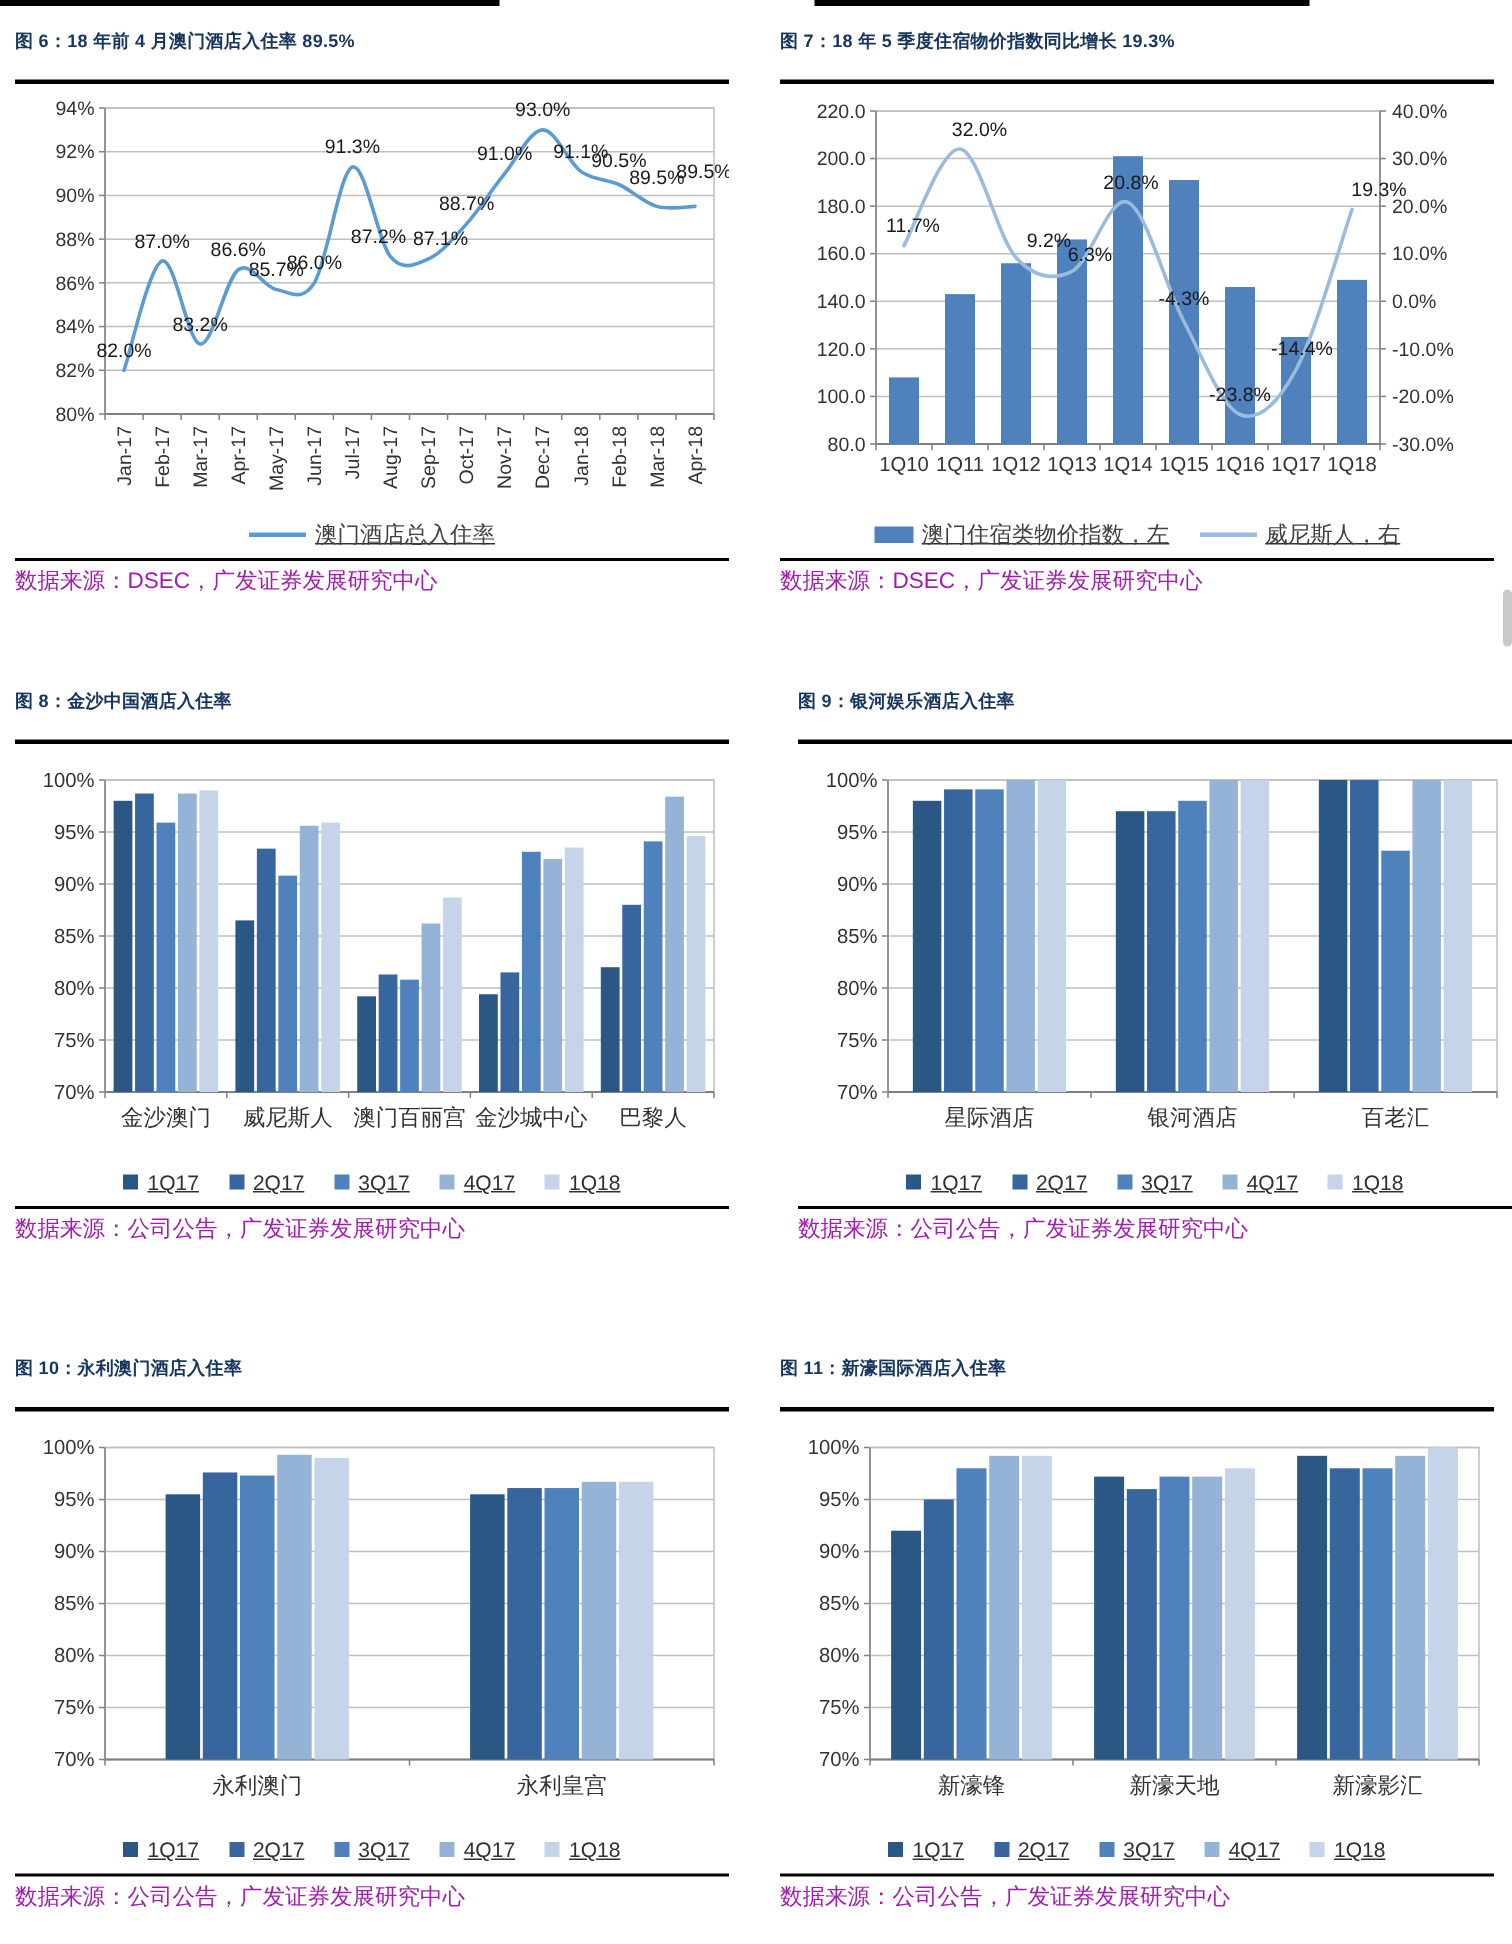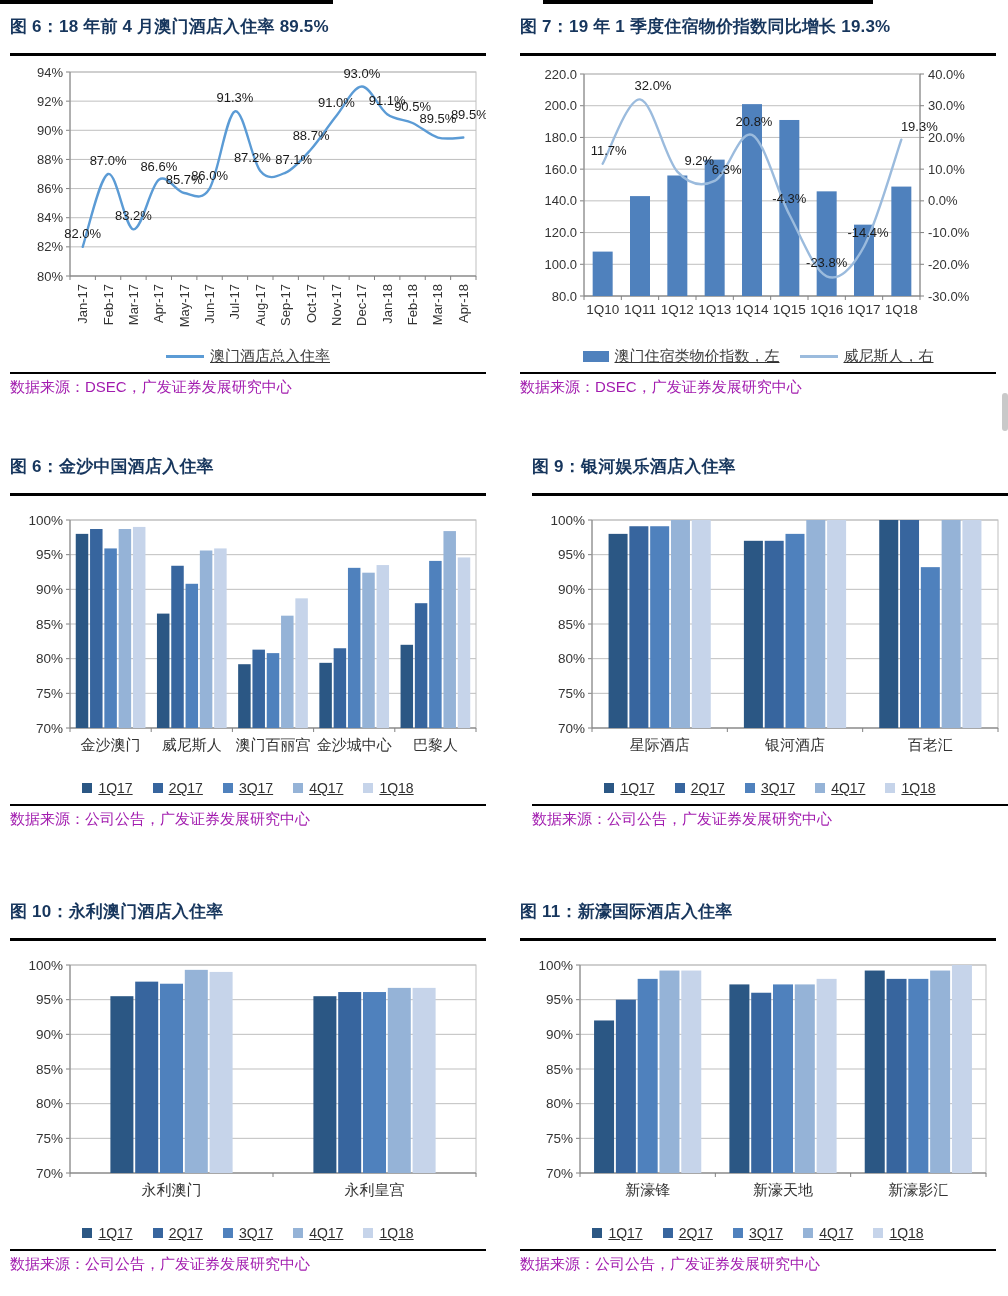--- a/index.html
+++ b/index.html
@@ -3,21 +3,21 @@
 <meta charset="utf-8">
 <style>
   html,body{margin:0;padding:0;background:#ffffff;}
   body{width:1008px;height:1296px;position:relative;overflow:hidden;
        font-family:"Liberation Sans","DejaVu Sans",sans-serif;}
   .top-frag{position:absolute;top:0;height:4px;background:#000;}
   .frag-left{left:0;width:333px;}
   .frag-right{left:543px;width:330px;}
   .scroll-thumb{position:absolute;left:1002px;top:393px;width:6px;height:38px;background:#c9c9c9;border-radius:3px;}
   .block{position:absolute;width:476px;}
-  .fig-title{margin:0;padding:8px 0 13px 0;font-size:17px;line-height:26px;font-weight:bold;
+  .fig-title{margin:0;padding:8px 0 13px 0;font-size:12px;line-height:26px;font-weight:bold;
              color:#17365d;letter-spacing:0.2px;}
   .rule-thick{height:3px;background:#000;}
   .rule-thin{height:2px;background:#000;margin-top:6px;}
   svg.chart{display:block;margin-top:2px;}
   .row23 svg.chart{margin-bottom:8px;}
   .legend{height:20px;display:flex;justify-content:center;align-items:center;gap:20px;
           font-size:14px;color:#303030;text-decoration:underline;}
   .legend .li{display:flex;align-items:center;gap:6px;white-space:nowrap;}
   .legend .sw-square{width:10px;height:10px;display:inline-block;}
   .legend .sw-rect{width:26px;height:11px;display:inline-block;}
@@ -118,21 +118,21 @@
       <span class="li">
         <span class="sw-line" style="background: rgb(91, 155, 213);"></span>
         <span class="lt-serif">澳门酒店总入住率</span>
       </span>
     </div>
   <div class="rule-thin"></div>
   <div class="source">数据来源：DSEC，广发证券发展研究中心</div>
 </section>
 
 <section class="block" style="left:520px;top:6px;">
-  <h2 class="fig-title">图 7：19 年 1 季度住宿物价指数同比增长 19.3%</h2>
+  <h2 class="fig-title">图 7：18 年 5 季度住宿物价指数同比增长 19.3%</h2>
   <div class="rule-thick"></div>
   <svg class="chart" width="476" height="288">
       <line x1="64" y1="238" x2="400" y2="238" stroke="#bfbfbf" stroke-width="1"></line>
       <line x1="60" y1="238" x2="64" y2="238" stroke="#808080" stroke-width="1"></line>
       <text x="57" y="242.5" font-size="13" text-anchor="end" fill="#333333" font-family="&quot;Liberation Sans&quot;,&quot;DejaVu Sans&quot;,sans-serif">80.0</text>
       <line x1="64" y1="206.28571428571428" x2="400" y2="206.28571428571428" stroke="#bfbfbf" stroke-width="1"></line>
       <line x1="60" y1="206.28571428571428" x2="64" y2="206.28571428571428" stroke="#808080" stroke-width="1"></line>
       <text x="57" y="210.78571428571428" font-size="13" text-anchor="end" fill="#333333" font-family="&quot;Liberation Sans&quot;,&quot;DejaVu Sans&quot;,sans-serif">100.0</text>
       <line x1="64" y1="174.57142857142858" x2="400" y2="174.57142857142858" stroke="#bfbfbf" stroke-width="1"></line>
       <line x1="60" y1="174.57142857142858" x2="64" y2="174.57142857142858" stroke="#808080" stroke-width="1"></line>
@@ -219,21 +219,21 @@
       <span class="li">
         <span class="sw-line" style="background: rgb(155, 187, 221);"></span>
         <span class="lt-serif">威尼斯人，右</span>
       </span>
     </div>
   <div class="rule-thin"></div>
   <div class="source">数据来源：DSEC，广发证券发展研究中心</div>
 </section>
 
 <section class="block row23" style="left:10px;top:446px;">
-  <h2 class="fig-title">图 6：金沙中国酒店入住率</h2>
+  <h2 class="fig-title">图 8：金沙中国酒店入住率</h2>
   <div class="rule-thick"></div>
   <svg class="chart" width="476" height="272">
       <line x1="60" y1="230" x2="466" y2="230" stroke="#bfbfbf" stroke-width="1"></line>
       <line x1="56" y1="230" x2="60" y2="230" stroke="#808080" stroke-width="1"></line>
       <text x="53" y="234.5" font-size="13.5" text-anchor="end" fill="#333333" font-family="&quot;Liberation Sans&quot;,&quot;DejaVu Sans&quot;,sans-serif">70%</text>
       <line x1="60" y1="195.33333333333331" x2="466" y2="195.33333333333331" stroke="#bfbfbf" stroke-width="1"></line>
       <line x1="56" y1="195.33333333333331" x2="60" y2="195.33333333333331" stroke="#808080" stroke-width="1"></line>
       <text x="53" y="199.83333333333331" font-size="13.5" text-anchor="end" fill="#333333" font-family="&quot;Liberation Sans&quot;,&quot;DejaVu Sans&quot;,sans-serif">75%</text>
       <line x1="60" y1="160.66666666666666" x2="466" y2="160.66666666666666" stroke="#bfbfbf" stroke-width="1"></line>
       <line x1="56" y1="160.66666666666666" x2="60" y2="160.66666666666666" stroke="#808080" stroke-width="1"></line>

